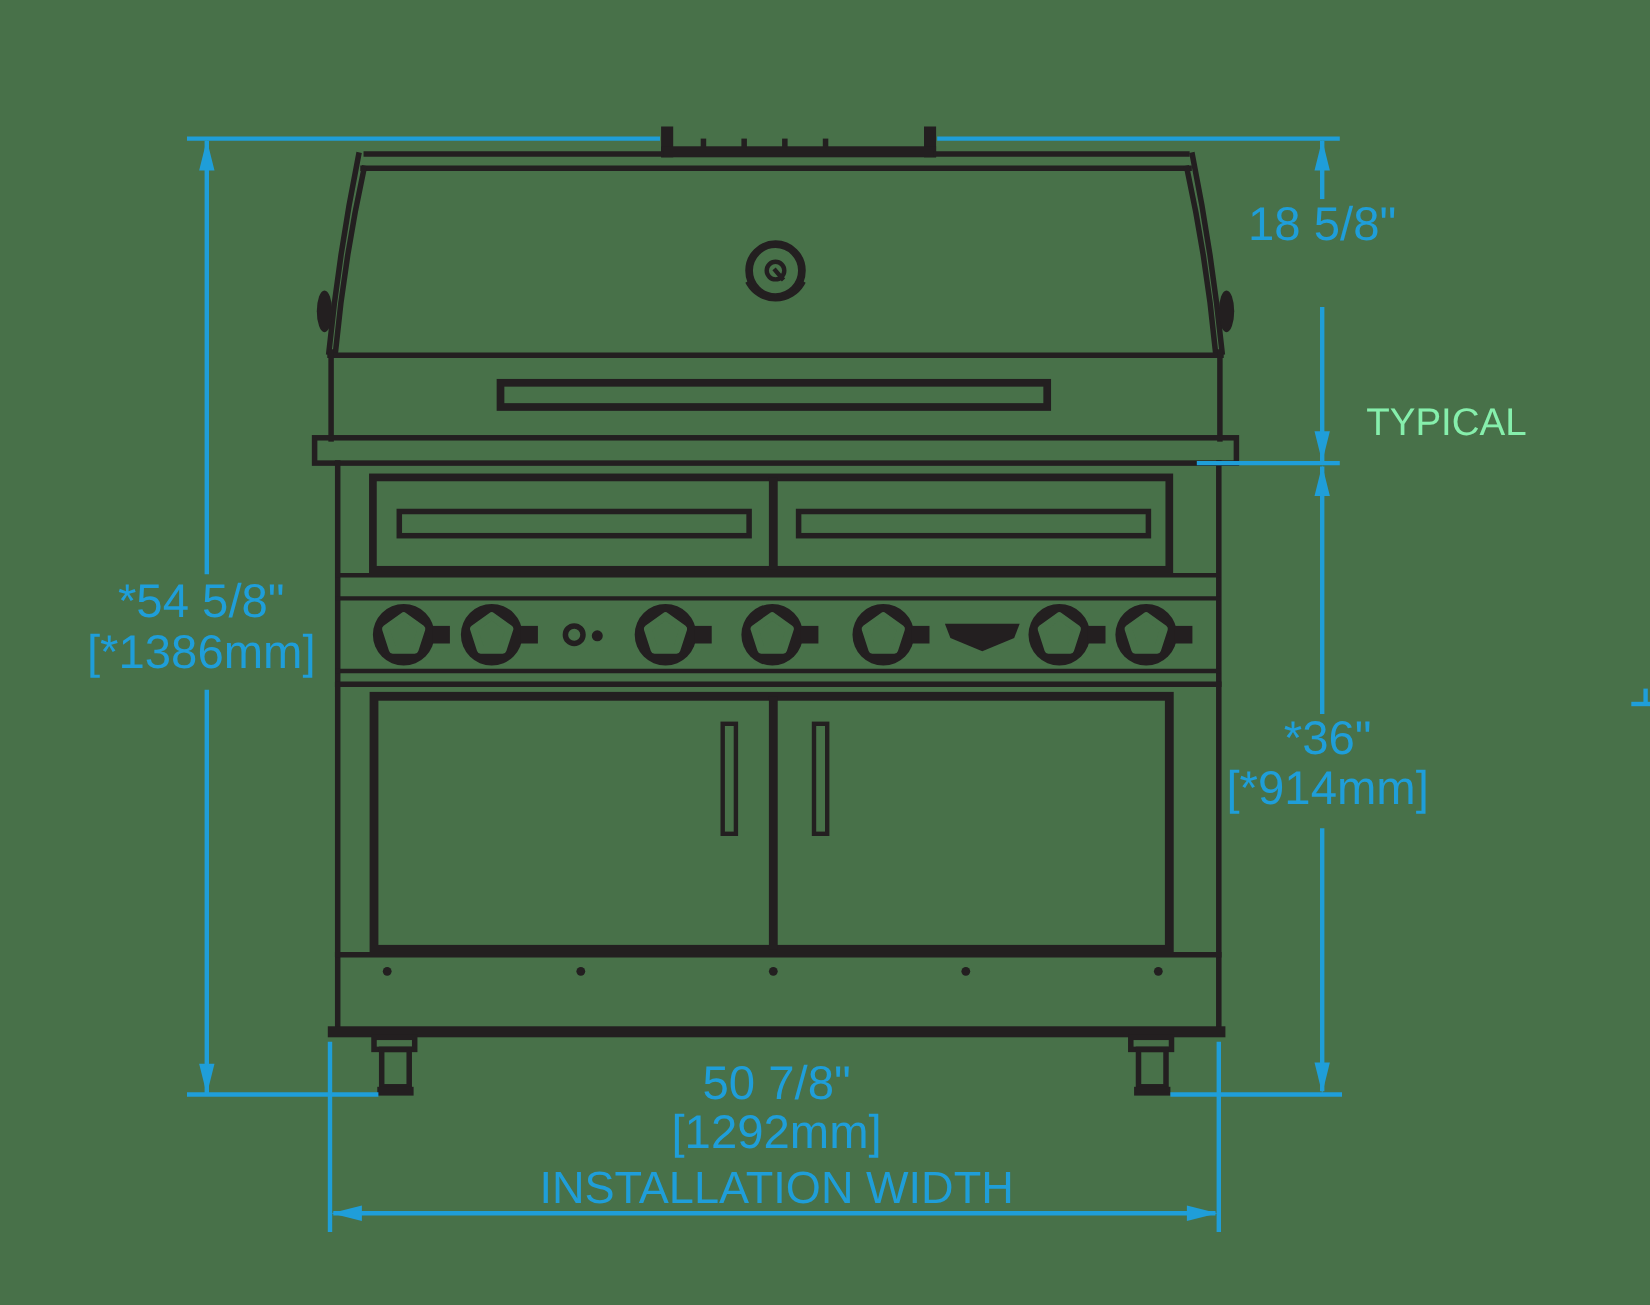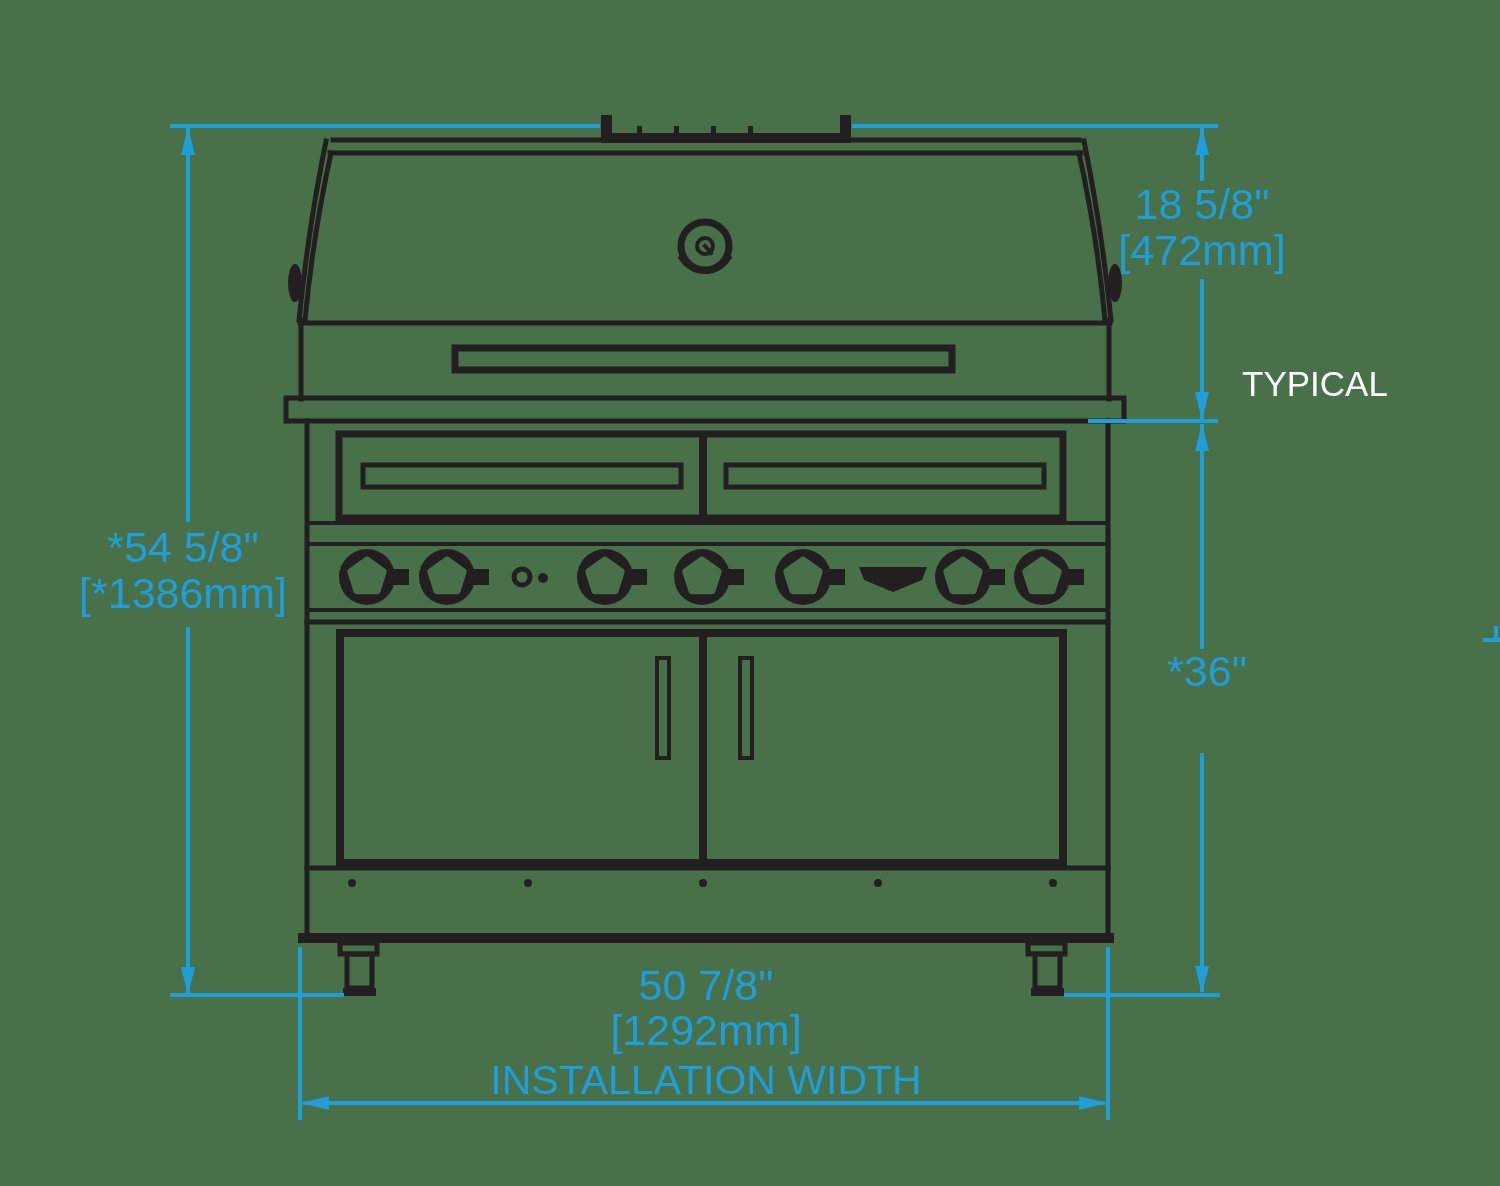--- a/index.html
+++ b/index.html
@@ -20,21 +20,21 @@
 
   
   .cy{stroke:#1F9ED9;fill:none;stroke-width:4;stroke-linecap:butt;}
   .cyf{fill:#1F9ED9;stroke:none;}
 
   .dim-text{
     position:absolute;color:#1F9ED9;text-align:center;
     font-size:43px;line-height:46px;font-weight:normal;white-space:nowrap;
   }
   .note-text{
-    position:absolute;color:#ffffff;text-align:left;
+    position:absolute;color:#86efac;text-align:left;
     font-size:35px;line-height:35px;font-weight:normal;white-space:nowrap;
   }
   .w-line1{height:42px;line-height:42px;}
   .w-line2{height:48px;line-height:48px;}
   .w-line3{height:44px;line-height:52px;font-size:41px;text-align:center;}
 </style>
 </head>
 <body>
 
 <div id="stage">
@@ -186,34 +186,34 @@
 
     <g>
       <line x1="1496" y1="626" x2="1496" y2="640" class="cy" stroke-width="5"></line>
       <line x1="1483" y1="640" x2="1500" y2="640" class="cy" stroke-width="5"></line>
     </g>
   </g>
 </svg>
 
 <div class="dim-text" style="left:1077px;top:181px;width:250px;">
   <div>18 5/8"</div>
-  <div>[472mm]</div>
 </div>
 
 <div class="note-text" style="left:1242px;top:366px;">
   <div>TYPICAL</div>
 </div>
 
 <div class="dim-text" style="left:58px;top:524px;width:250px;">
   <div>*54 5/8"</div>
   <div>[*1386mm]</div>
 </div>
 
 <div class="dim-text" style="left:1082px;top:648px;width:250px;">
   <div>*36"</div>
+  <div>[*914mm]</div>
 </div>
 
 <div class="dim-text" style="left:406px;top:964px;width:600px;">
   <div class="w-line1">50 7/8"</div>
   <div class="w-line2">[1292mm]</div>
   <div class="w-line3">INSTALLATION WIDTH</div>
 </div>
 
 </div>
 

